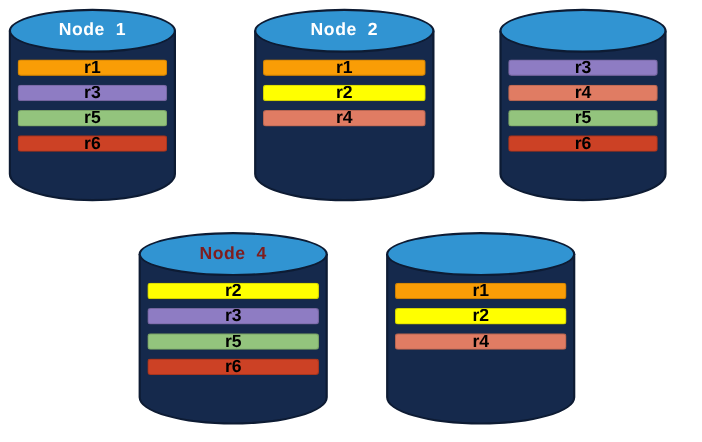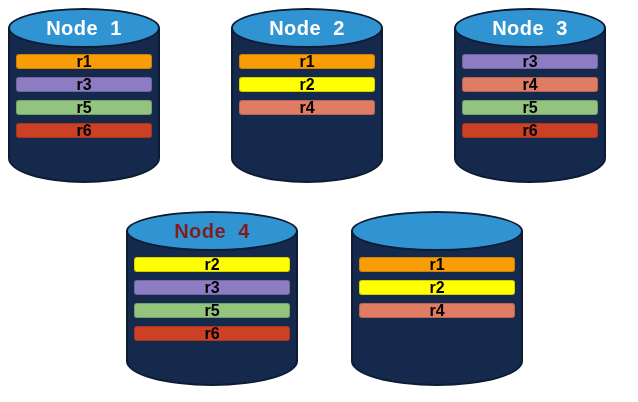--- a/index.html
+++ b/index.html
@@ -59,21 +59,21 @@
   .cyl-title {
     position: absolute;
     left: 0;
     top: 0;
     width: 100%;
     height: 40px;
     line-height: 40px;
     text-align: center;
     color: #ffffff;
     font-weight: bold;
-    font-size: 20px;
+    font-size: 16px;
     letter-spacing: 0.5px;
     z-index: 4;
     white-space: pre;
     user-select: none;
   }
 
   
   .records {
     position: absolute;
     left: 0;
@@ -110,34 +110,33 @@
       <div class="cyl-body" style="background: rgb(21, 41, 76); border-color: rgb(13, 27, 51);"></div>
       <div class="cyl-top" style="background: rgb(49, 148, 210); border-color: rgb(13, 27, 51);"></div>
       <div class="cyl-title" style="color: rgb(255, 255, 255);">Node  1</div>
       <div class="records">
         <div class="rec" style="background: rgb(249, 157, 6);">r1</div>
         <div class="rec" style="background: rgb(142, 124, 195);">r3</div>
         <div class="rec" style="background: rgb(147, 196, 125);">r5</div>
         <div class="rec" style="background: rgb(204, 65, 37);">r6</div>
       </div>
     </div>
-    <div class="node" style="left: 231px; top: 8px; width: 152px; height: 175px;">
+    <div class="node" style="left: 231px; top: 8px; width: 164px; height: 175px;">
       <div class="cyl-body" style="background: rgb(21, 41, 76); border-color: rgb(13, 27, 51);"></div>
       <div class="cyl-top" style="background: rgb(49, 148, 210); border-color: rgb(13, 27, 51);"></div>
       <div class="cyl-title" style="color: rgb(255, 255, 255);">Node  2</div>
       <div class="records">
         <div class="rec" style="background: rgb(249, 157, 6);">r1</div>
         <div class="rec" style="background: rgb(255, 255, 0);">r2</div>
         <div class="rec" style="background: rgb(224, 124, 99);">r4</div>
       </div>
     </div>
     <div class="node" style="left: 454px; top: 8px; width: 152px; height: 175px;">
       <div class="cyl-body" style="background: rgb(21, 41, 76); border-color: rgb(13, 27, 51);"></div>
       <div class="cyl-top" style="background: rgb(49, 148, 210); border-color: rgb(13, 27, 51);"></div>
-      <div class="cyl-title" style="color: rgb(255, 255, 255);">Node  3</div>
       <div class="records">
         <div class="rec" style="background: rgb(142, 124, 195);">r3</div>
         <div class="rec" style="background: rgb(224, 124, 99);">r4</div>
         <div class="rec" style="background: rgb(147, 196, 125);">r5</div>
         <div class="rec" style="background: rgb(204, 65, 37);">r6</div>
       </div>
     </div>
     <div class="node" style="left: 126px; top: 211px; width: 172px; height: 175px;">
       <div class="cyl-body" style="background: rgb(21, 41, 76); border-color: rgb(13, 27, 51);"></div>
       <div class="cyl-top" style="background: rgb(49, 148, 210); border-color: rgb(13, 27, 51);"></div>

